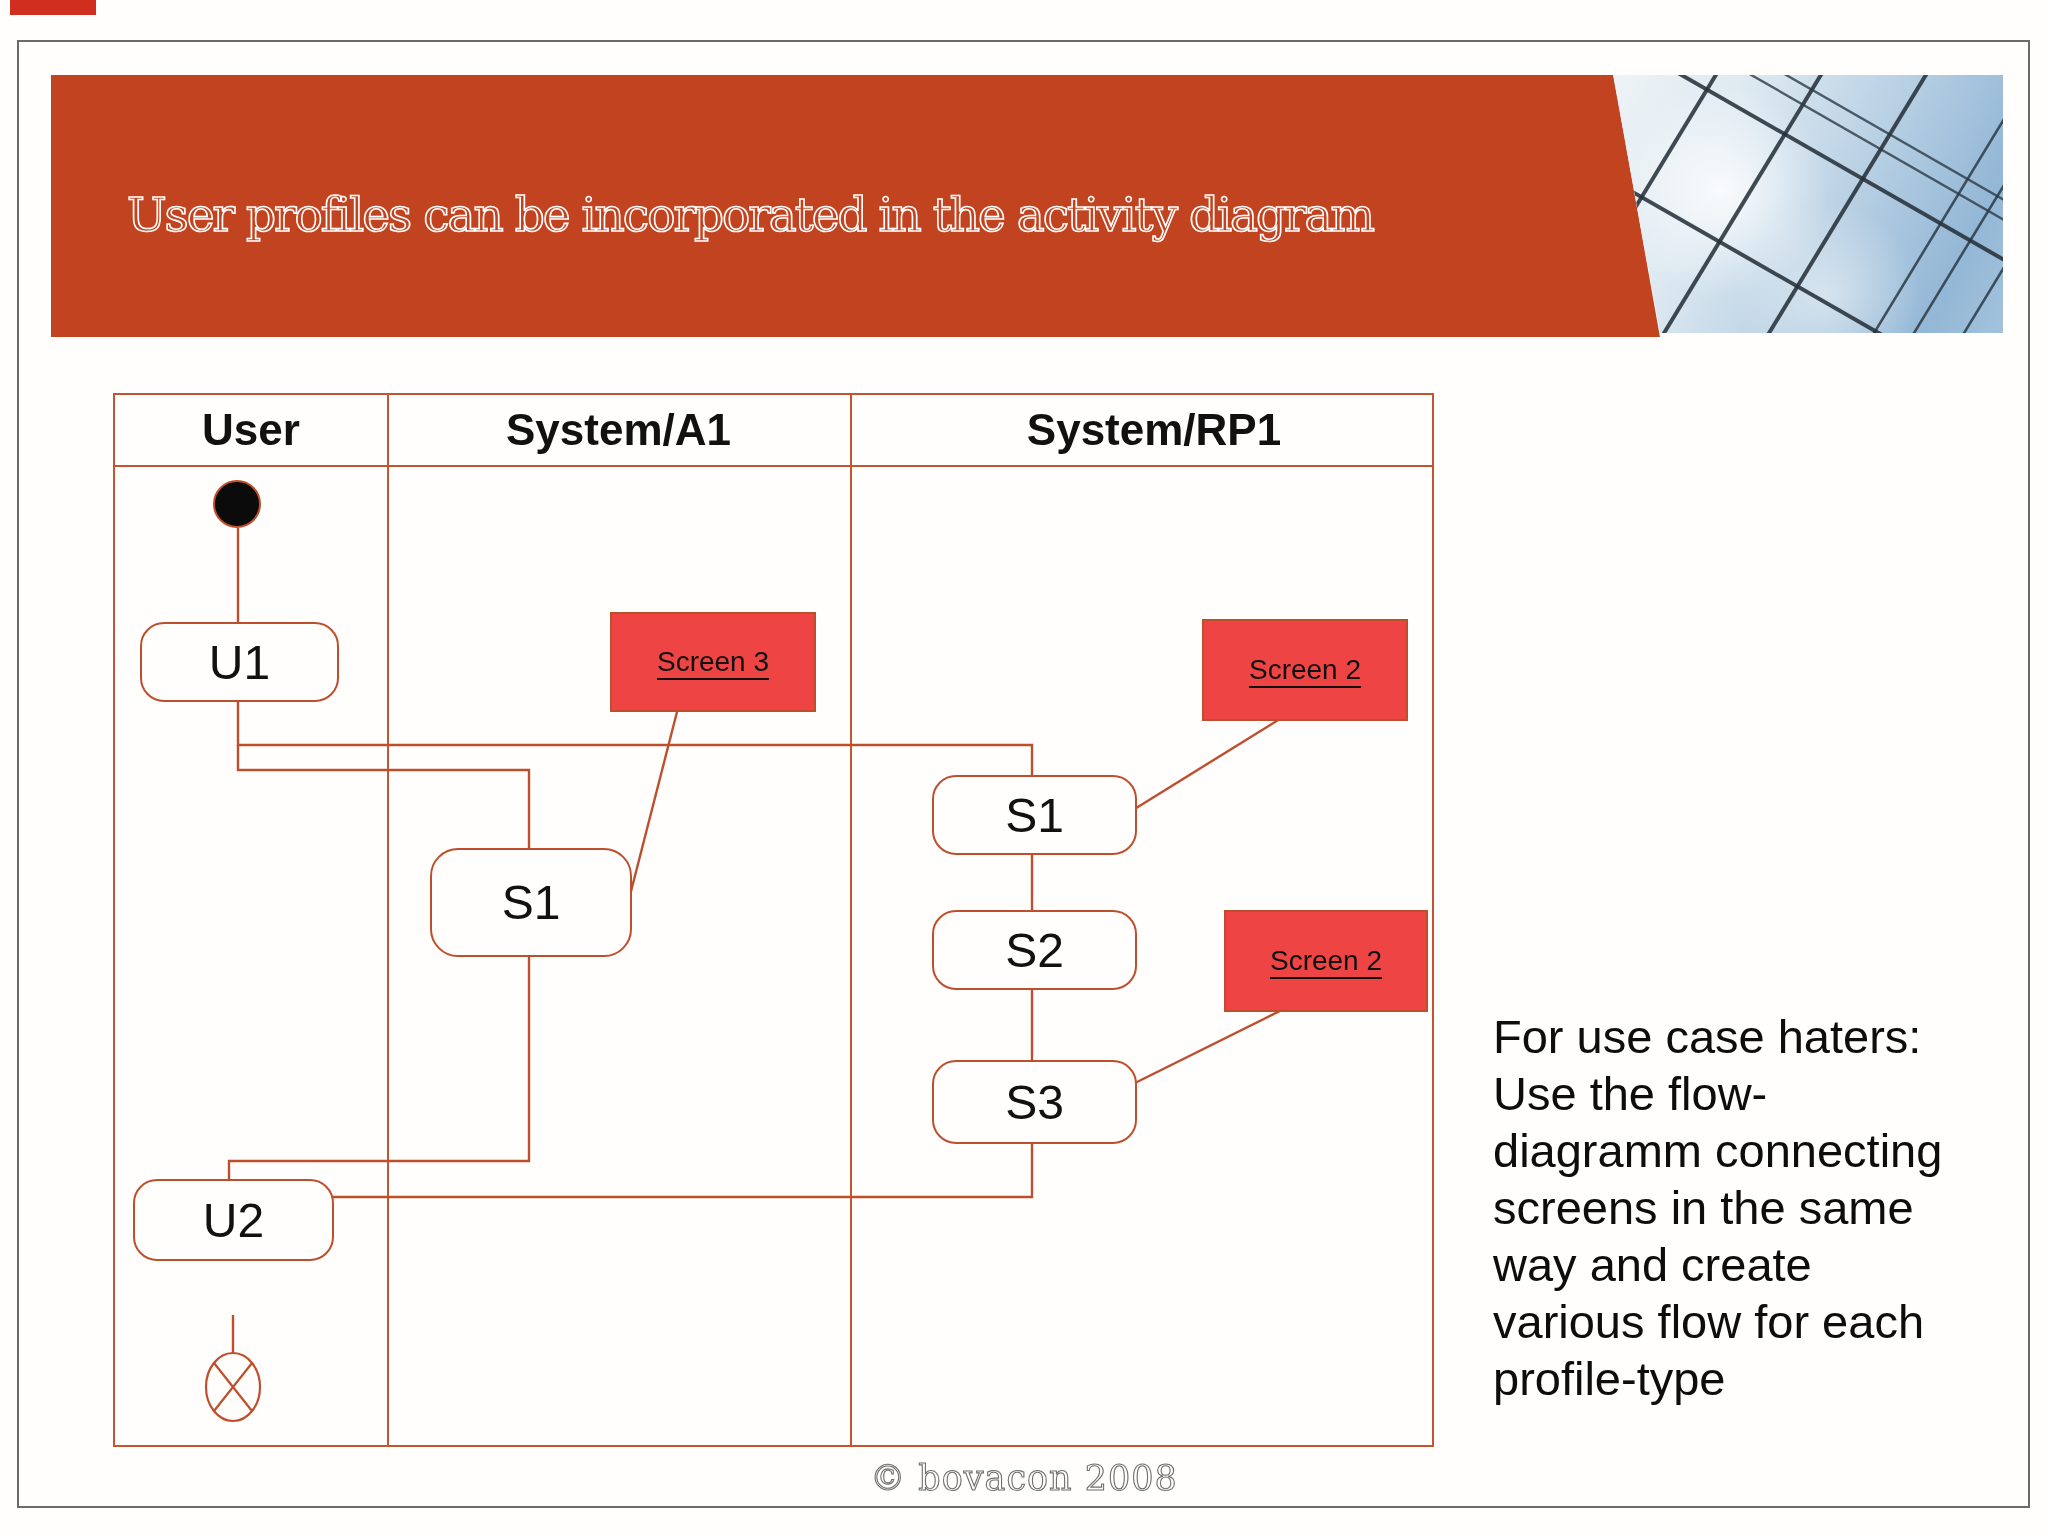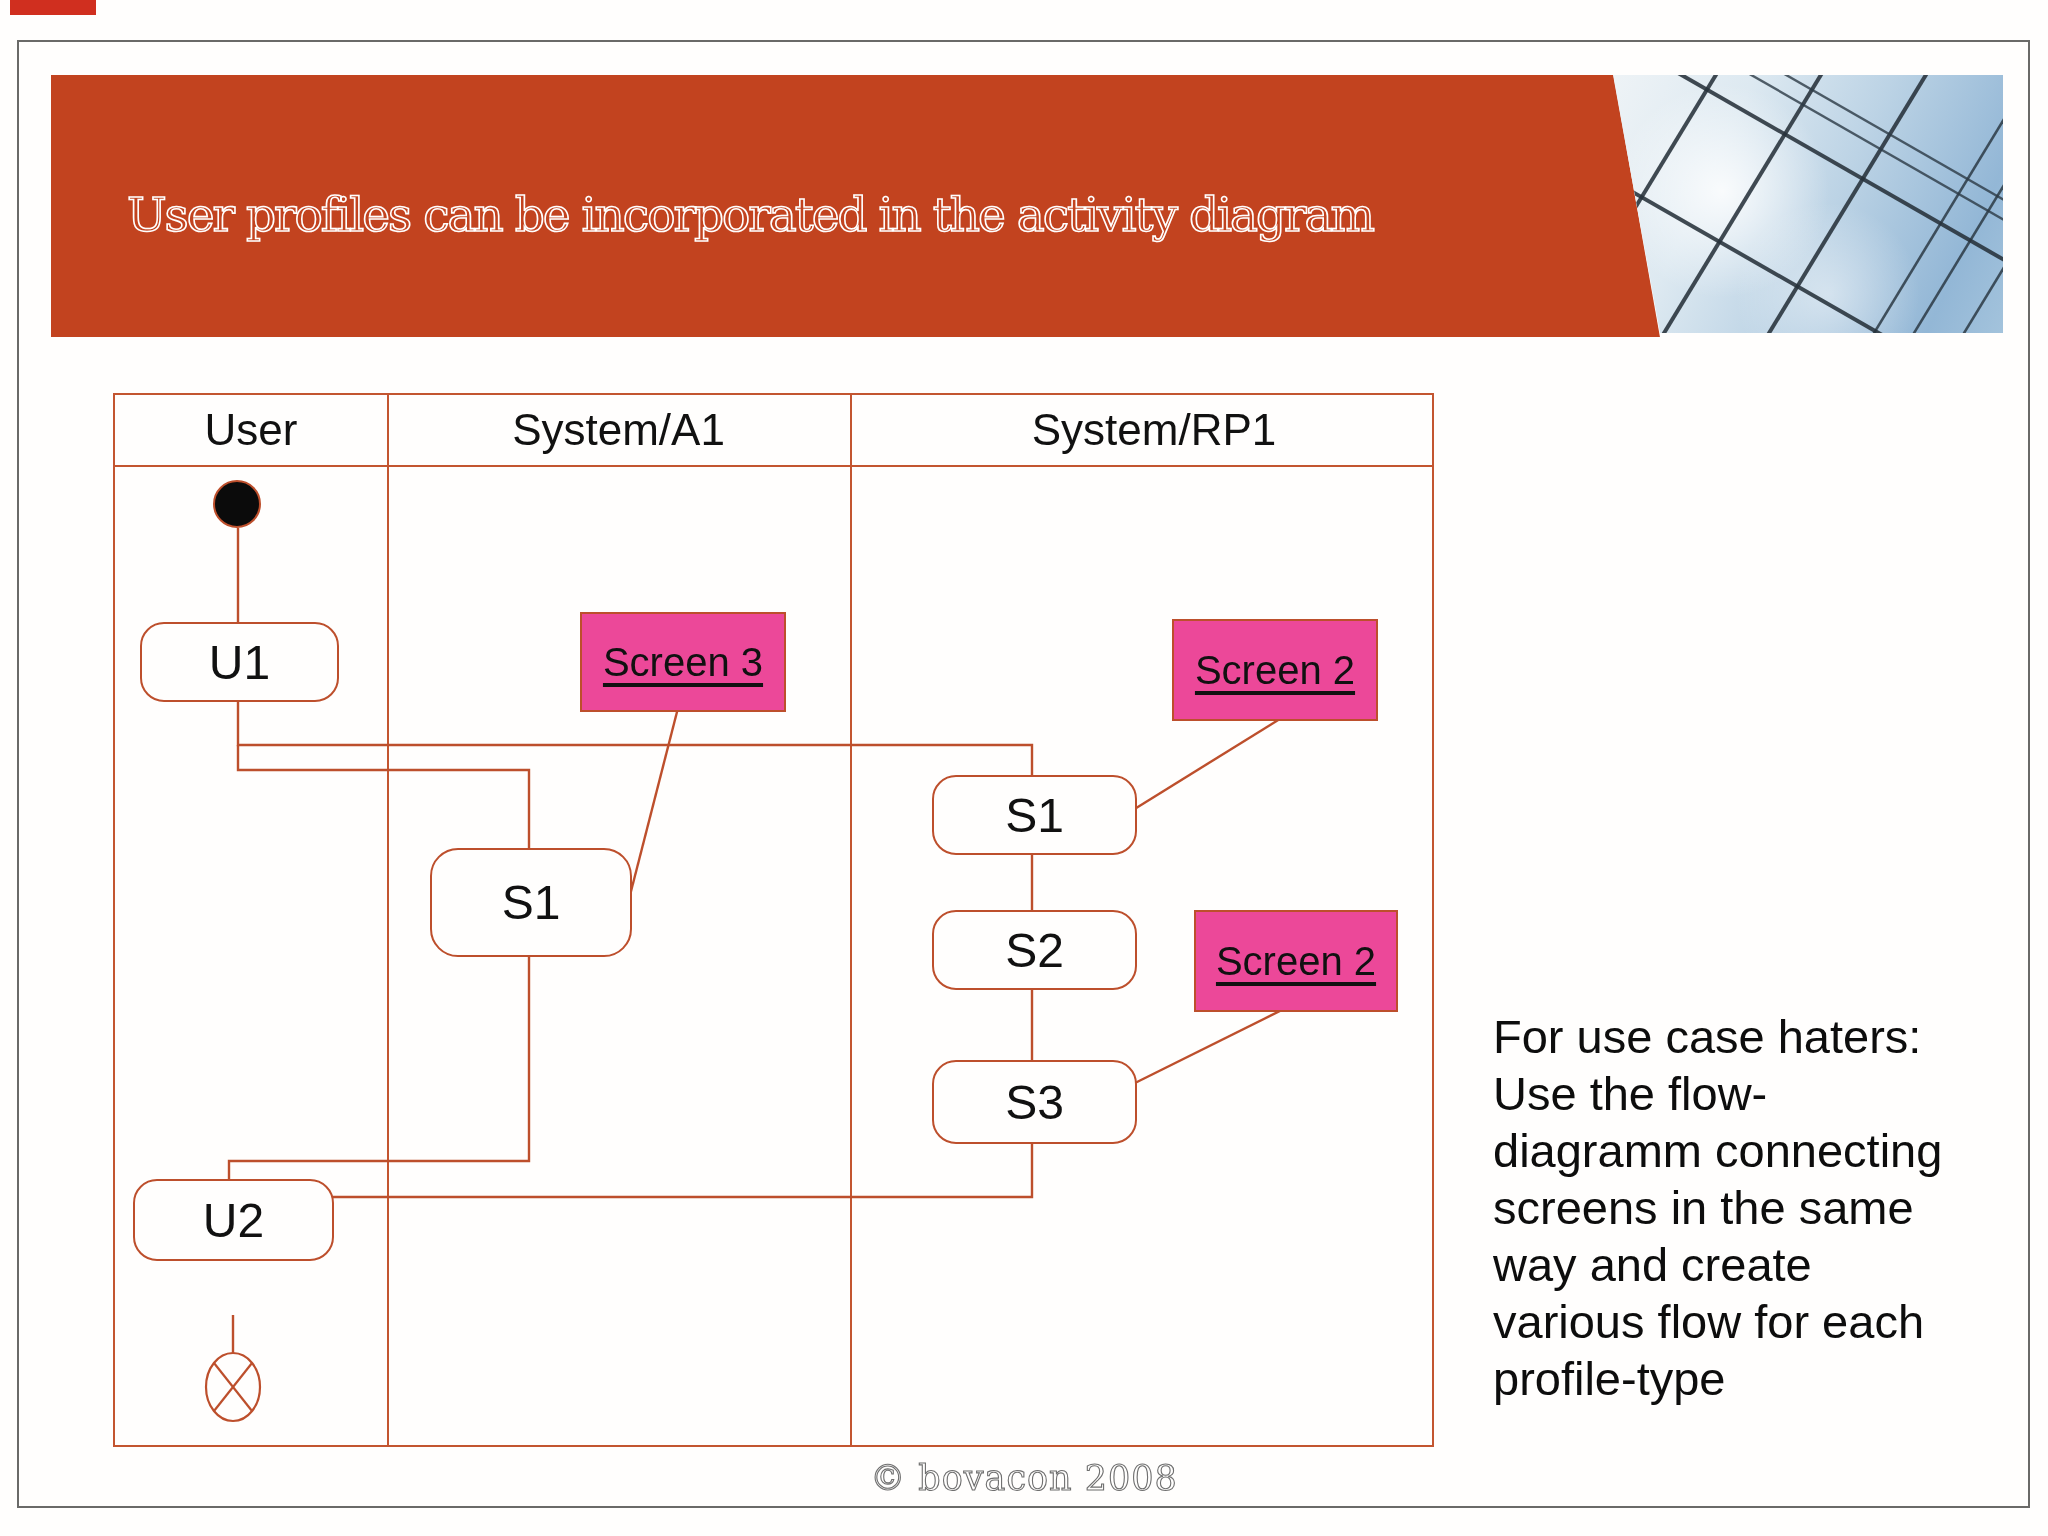--- a/index.html
+++ b/index.html
@@ -27,37 +27,37 @@
   .photo{
     position:absolute;left:1562px;top:0;width:390px;height:258px;
     clip-path:polygon(0 0, 100% 0, 100% 100%, 12.05% 100%);
     background:
       radial-gradient(circle at 28% 45%, rgba(255,255,255,.85) 0%, rgba(255,255,255,0) 34%),
       radial-gradient(circle at 55% 85%, rgba(255,255,255,.45) 0%, rgba(255,255,255,0) 30%),
       linear-gradient(115deg,#eef3f6 0%,#dde9f1 28%,#bcd3e5 55%,#93b7d6 85%,#a3c3dc 100%);
   }
   .photo svg{position:absolute;inset:0;}
   
-  .table{position:absolute;left:113px;top:393px;width:1317px;height:1050px;border:2px solid #c35530;}
+  .table{position:absolute;left:113px;top:393px;width:1317px;height:1050px;border:2px solid #c35530;font-weight:bold;}
   .header-underline{position:absolute;left:0;top:70px;width:100%;height:0;border-top:2px solid #c35530;}
   .lane-divider{position:absolute;top:0;bottom:0;width:2px;background:#c35530;}
   .lane-label{
     position:absolute;top:0;height:70px;display:flex;align-items:center;justify-content:center;
     font-size:44px;color:#111;
   }
   
   .activity{
     position:absolute;background:#fffefd;border:2px solid #bd4f2c;border-radius:24px;
     display:flex;align-items:center;justify-content:center;
     font-size:48px;font-weight:normal;color:#111;
   }
   .screen{
-    position:absolute;background:#ec4899;border:2px solid #bd4f2c;
+    position:absolute;background:#ef4444;border:2px solid #bd4f2c;
     display:flex;align-items:center;justify-content:center;
-    font-size:40px;color:#111;text-decoration:underline;text-underline-offset:7px;
+    font-size:28px;color:#111;text-decoration:underline;text-underline-offset:7px;margin-left:30px;
   }
   .initial-node{
     position:absolute;left:213px;top:480px;width:48px;height:48px;border-radius:50%;
     background:#0b0b0b;border:2px solid #bd4f2c;box-sizing:border-box;
   }
   .final-node{position:absolute;left:204px;top:1351px;}
   .connectors{position:absolute;left:0;top:0;width:2048px;height:1536px;pointer-events:none;}
   
   .note{
     position:absolute;left:1493px;top:1008px;width:560px;

